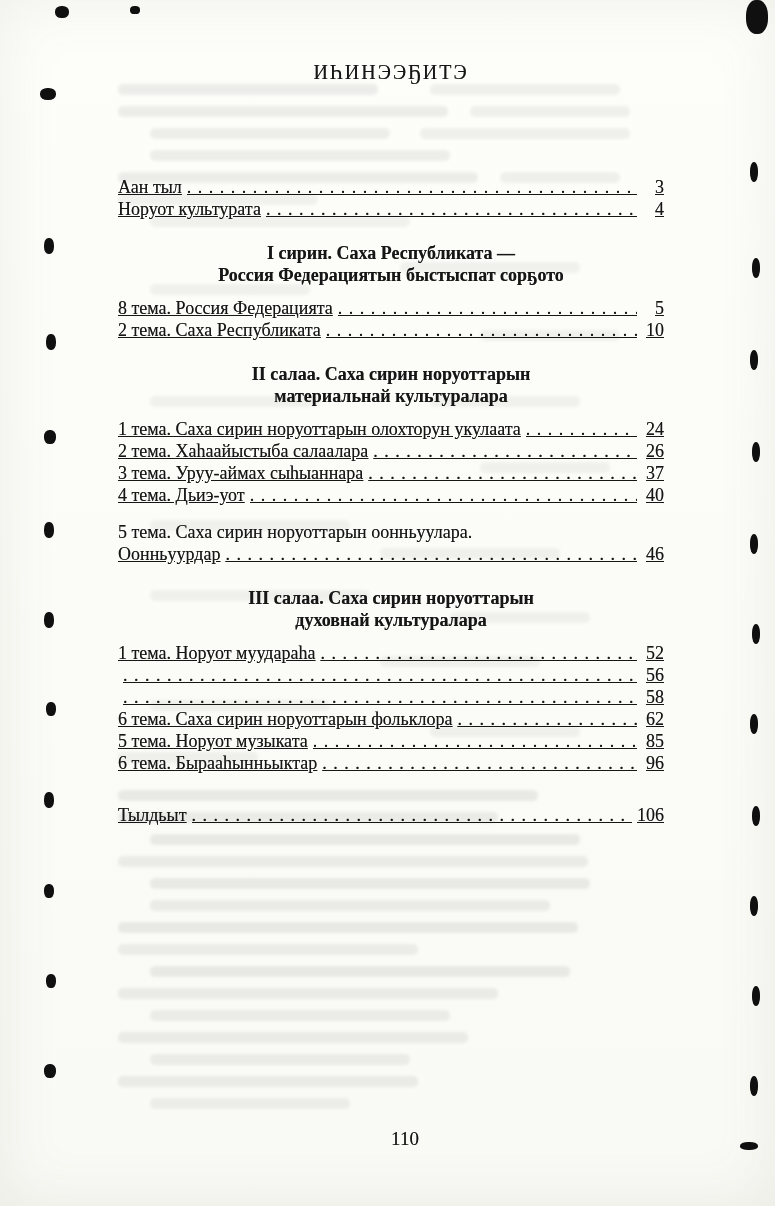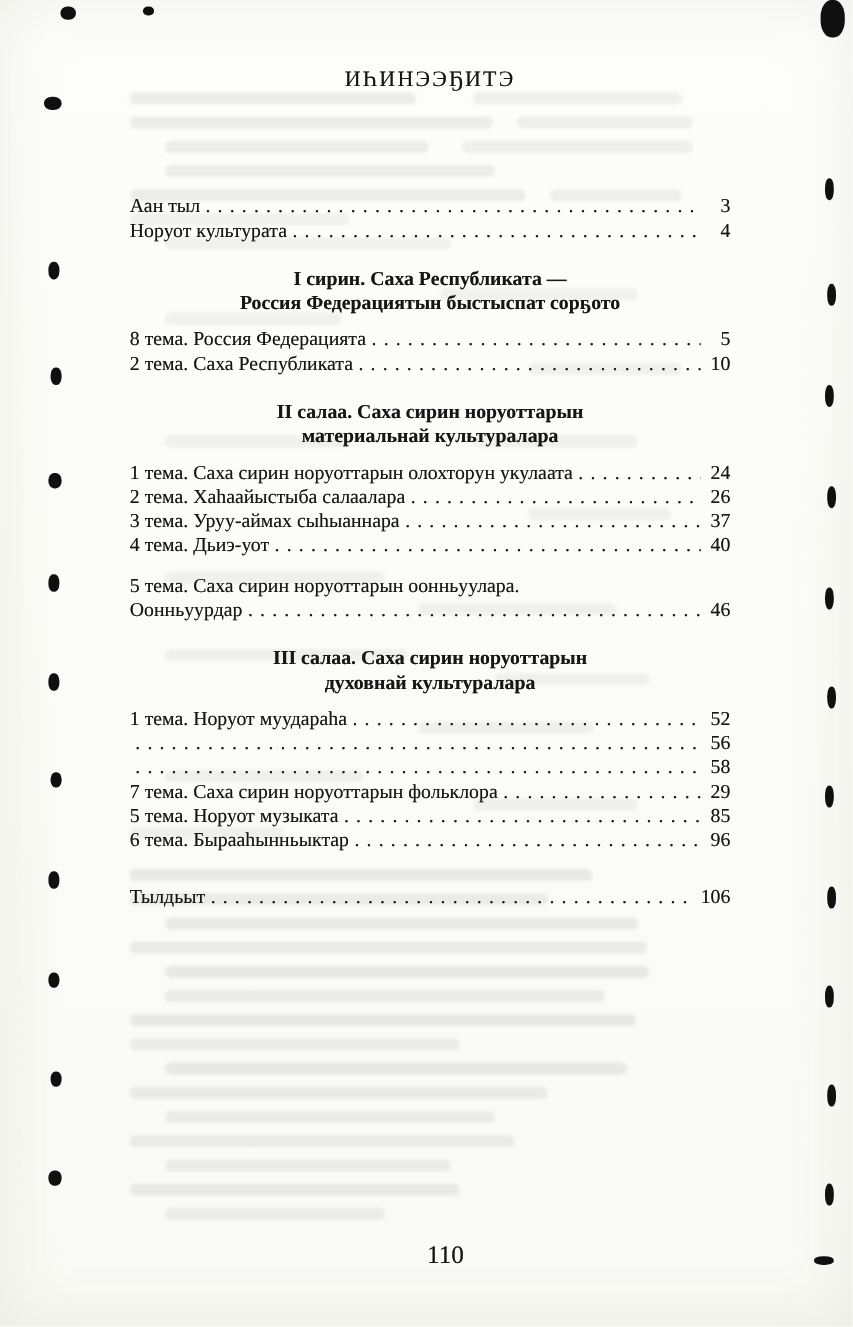--- a/index.html
+++ b/index.html
@@ -31,41 +31,41 @@
     position: absolute; left: 118px; top: 60px; width: 546px;
     text-shadow: 0 0 0.5px rgba(10,10,10,0.55);
   }
   .title {
     margin: 0 0 92px 0;
     font-size: 20px; font-weight: normal; letter-spacing: 2px;
     text-align: center; line-height: 24px;
   }
   .toc-row {
     display: flex; align-items: baseline;
-    font-size: 18px; line-height: 22px; white-space: nowrap;
+    font-size: 18px; line-height: 22px; white-space: nowrap; text-decoration: underline;
   }
   .lbl { flex: none; }
   .leader {
     flex: 1 1 auto; overflow: hidden; white-space: nowrap;
     margin: 0 5px; letter-spacing: 1px;
   }
   .leader::after {
     content: ". . . . . . . . . . . . . . . . . . . . . . . . . . . . . . . . . . . . . . . . . . . . . . . . . . . . . . . . . . . .";
   }
   .pg { flex: none; min-width: 22px; text-align: right; }
   .plain-line { font-size: 18px; line-height: 22px; white-space: nowrap; margin-top: 15px; }
   .sec-head {
     margin: 22px auto 11px auto;
     font-size: 18px; font-weight: bold; line-height: 22px;
     text-align: center;
   }
   .back-item { margin-top: 30px; }
   .folio {
     position: absolute; left: 0; right: 0; top: 1128px;
-    text-align: center; font-size: 23px; color: #161616;
+    text-align: center; font-size: 19px; color: #161616;
     text-shadow: 0 0 0.5px rgba(10,10,10,0.55);
     margin-left: 35px;
   }
 </style>
 </head>
 <body>
 
 <div class="page">
   <div class="ghost-layer" id="ghost-layer">
       <div class="ghost" style="left: 118px; top: 84px; width: 260px; opacity: 0.11;"></div>
@@ -183,23 +183,23 @@
           </div>
           <div class="toc-row">
             <span class="leader"></span>
             <span class="pg">56</span>
           </div>
           <div class="toc-row">
             <span class="leader"></span>
             <span class="pg">58</span>
           </div>
           <div class="toc-row">
-            <span class="lbl">7 тема. Саха сирин норуоттарын фольклора</span>
-            <span class="leader"></span>
-            <span class="pg">29</span>
+            <span class="lbl">6 тема. Саха сирин норуоттарын фольклора</span>
+            <span class="leader"></span>
+            <span class="pg">62</span>
           </div>
           <div class="toc-row">
             <span class="lbl">5 тема. Норуот музыката</span>
             <span class="leader"></span>
             <span class="pg">85</span>
           </div>
           <div class="toc-row">
             <span class="lbl">6 тема. Бырааһынньыктар</span>
             <span class="leader"></span>
             <span class="pg">96</span>

